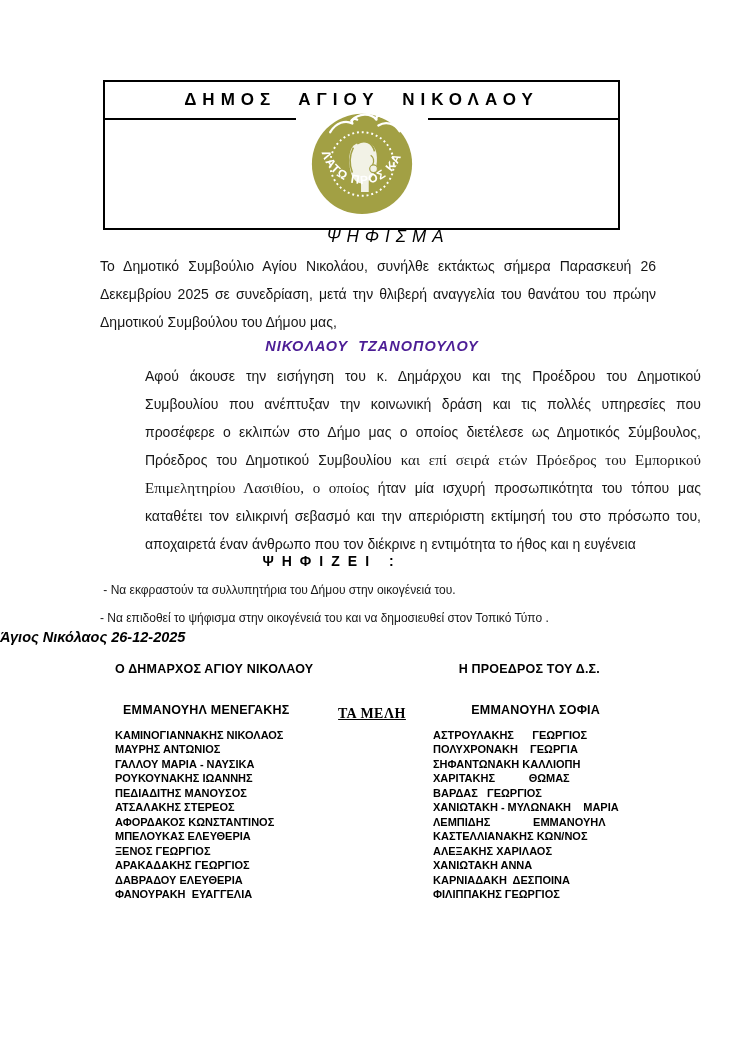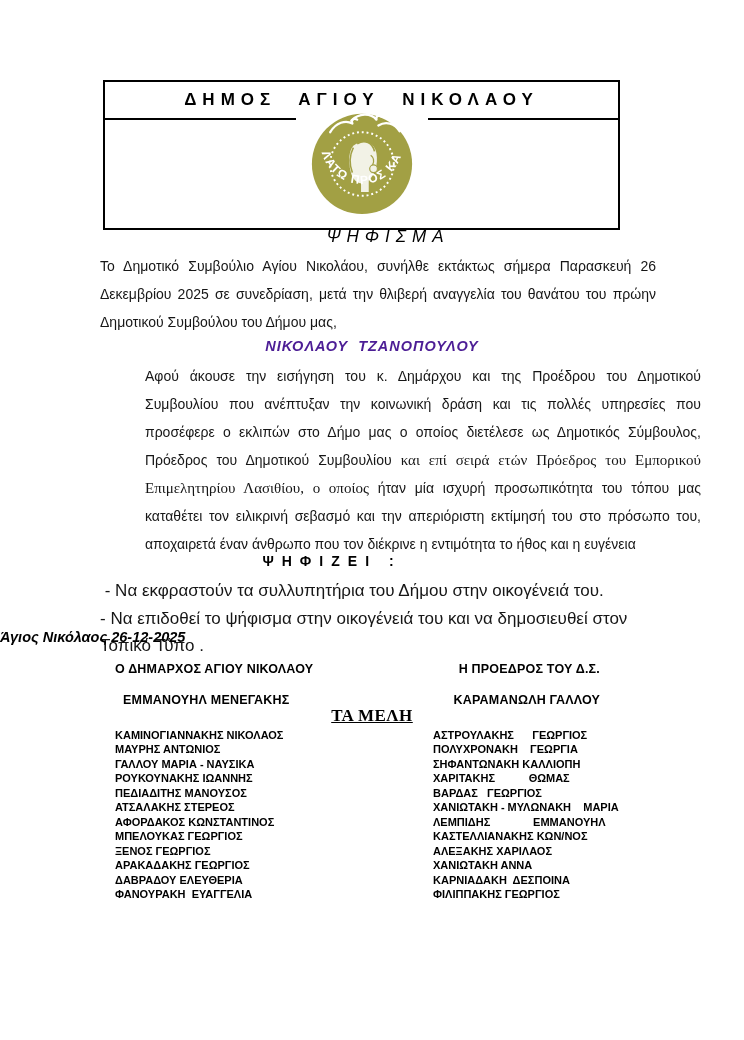--- a/index.html
+++ b/index.html
@@ -48,43 +48,43 @@
     position:absolute;top:338px;left:0;width:744px;text-align:center;
     font-weight:bold;font-style:italic;font-size:14.5px;letter-spacing:1px;
     white-space:pre-wrap;color:#4c1d95;
   }
   .resolves-heading{
     position:absolute;top:553px;left:0;width:664px;text-align:center;
     font-weight:bold;font-size:14px;letter-spacing:8px;color:#000;
   }
   .resolve-list{
     position:absolute;top:577px;left:100px;width:560px;
-    font-size:17px;line-height:27.5px;
+    font-size:12px;line-height:27.5px;
   }
   .resolve-item{white-space:pre-wrap;}
   .dateline{
     position:absolute;top:629px;left:0;width:666px;text-align:left;
     font-weight:bold;font-style:italic;font-size:14.5px;color:#000;
   }
 
   
   .signatures{
     position:absolute;top:660px;left:100px;width:500px;
     font-weight:bold;font-size:12.5px;letter-spacing:0.2px;color:#000;
   }
   .sig-row{display:flex;justify-content:space-between;line-height:19px;}
-  .sig-row.second{margin-top:12px;gap:44px;}
+  .sig-row.second{margin-top:22px;gap:44px;}
   .sig-left{padding-left:15px;}
   .sig-left.name{padding-left:23px;}
 
   
   .members-heading{
     position:absolute;top:706px;left:0;width:744px;text-align:center;
     font-family:"Liberation Serif", serif;
-    font-weight:bold;font-size:17px;text-decoration:underline;
+    font-weight:bold;font-size:14px;text-decoration:underline;
     letter-spacing:0.5px;color:#000;
   }
   .members-col{
     position:absolute;top:728px;
     font-weight:bold;font-size:11px;line-height:14.45px;
     white-space:pre;color:#000;
   }
   .members-col.left{left:115px;}
   .members-col.right{left:433px;}
 </style>
@@ -142,21 +142,21 @@
 
   <div class="dateline">Άγιος Νικόλαος 26-12-2025</div>
 
   <div class="signatures">
     <div class="sig-row">
       <span class="sig-left">Ο ΔΗΜΑΡΧΟΣ ΑΓΙΟΥ ΝΙΚΟΛΑΟΥ</span>
       <span class="sig-right">Η ΠΡΟΕΔΡΟΣ ΤΟΥ Δ.Σ.</span>
     </div>
     <div class="sig-row second">
       <span class="sig-left name">ΕΜΜΑΝΟΥΗΛ ΜΕΝΕΓΑΚΗΣ</span>
-      <span class="sig-right">ΚΑΡΑΜΑΝΩΛΗ ΓΑΛΛΟΥ</span>
+      <span class="sig-right">ΕΜΜΑΝΟΥΗΛ ΣΟΦΙΑ</span>
     </div>
   </div>
 
   <div class="members-heading">ΤΑ ΜΕΛΗ</div>
-  <div class="members-col left"><div>ΚΑΜΙΝΟΓΙΑΝΝΑΚΗΣ ΝΙΚΟΛΑΟΣ</div><div>ΜΑΥΡΗΣ ΑΝΤΩΝΙΟΣ</div><div>ΓΑΛΛΟΥ ΜΑΡΙΑ - ΝΑΥΣΙΚΑ</div><div>ΡΟΥΚΟΥΝΑΚΗΣ ΙΩΑΝΝΗΣ</div><div>ΠΕΔΙΑΔΙΤΗΣ ΜΑΝΟΥΣΟΣ</div><div>ΑΤΣΑΛΑΚΗΣ ΣΤΕΡΕΟΣ</div><div>ΑΦΟΡΔΑΚΟΣ ΚΩΝΣΤΑΝΤΙΝΟΣ</div><div>ΜΠΕΛΟΥΚΑΣ ΓΕΩΡΓΙΟΣ</div><div>ΞΕΝΟΣ ΓΕΩΡΓΙΟΣ</div><div>ΑΡΑΚΑΔΑΚΗΣ ΓΕΩΡΓΙΟΣ</div><div>ΔΑΒΡΑΔΟΥ ΕΛΕΥΘΕΡΙΑ</div><div>ΦΑΝΟΥΡΑΚΗ  ΕΥΑΓΓΕΛΙΑ</div></div>
+  <div class="members-col left"><div>ΚΑΜΙΝΟΓΙΑΝΝΑΚΗΣ ΝΙΚΟΛΑΟΣ</div><div>ΜΑΥΡΗΣ ΑΝΤΩΝΙΟΣ</div><div>ΓΑΛΛΟΥ ΜΑΡΙΑ - ΝΑΥΣΙΚΑ</div><div>ΡΟΥΚΟΥΝΑΚΗΣ ΙΩΑΝΝΗΣ</div><div>ΠΕΔΙΑΔΙΤΗΣ ΜΑΝΟΥΣΟΣ</div><div>ΑΤΣΑΛΑΚΗΣ ΣΤΕΡΕΟΣ</div><div>ΑΦΟΡΔΑΚΟΣ ΚΩΝΣΤΑΝΤΙΝΟΣ</div><div>ΜΠΕΛΟΥΚΑΣ ΕΛΕΥΘΕΡΙΑ</div><div>ΞΕΝΟΣ ΓΕΩΡΓΙΟΣ</div><div>ΑΡΑΚΑΔΑΚΗΣ ΓΕΩΡΓΙΟΣ</div><div>ΔΑΒΡΑΔΟΥ ΕΛΕΥΘΕΡΙΑ</div><div>ΦΑΝΟΥΡΑΚΗ  ΕΥΑΓΓΕΛΙΑ</div></div>
   <div class="members-col right"><div>ΑΣΤΡΟΥΛΑΚΗΣ      ΓΕΩΡΓΙΟΣ</div><div>ΠΟΛΥΧΡΟΝΑΚΗ    ΓΕΩΡΓΙΑ</div><div>ΣΗΦΑΝΤΩΝΑΚΗ ΚΑΛΛΙΟΠΗ</div><div>ΧΑΡΙΤΑΚΗΣ           ΘΩΜΑΣ</div><div>ΒΑΡΔΑΣ   ΓΕΩΡΓΙΟΣ</div><div>ΧΑΝΙΩΤΑΚΗ - ΜΥΛΩΝΑΚΗ    ΜΑΡΙΑ</div><div>ΛΕΜΠΙΔΗΣ              ΕΜΜΑΝΟΥΗΛ</div><div>ΚΑΣΤΕΛΛΙΑΝΑΚΗΣ ΚΩΝ/ΝΟΣ</div><div>ΑΛΕΞΑΚΗΣ ΧΑΡΙΛΑΟΣ</div><div>ΧΑΝΙΩΤΑΚΗ ΑΝΝΑ</div><div>ΚΑΡΝΙΑΔΑΚΗ  ΔΕΣΠΟΙΝΑ</div><div>ΦΙΛΙΠΠΑΚΗΣ ΓΕΩΡΓΙΟΣ</div></div>
 
 </div>
 
 </body></html>

